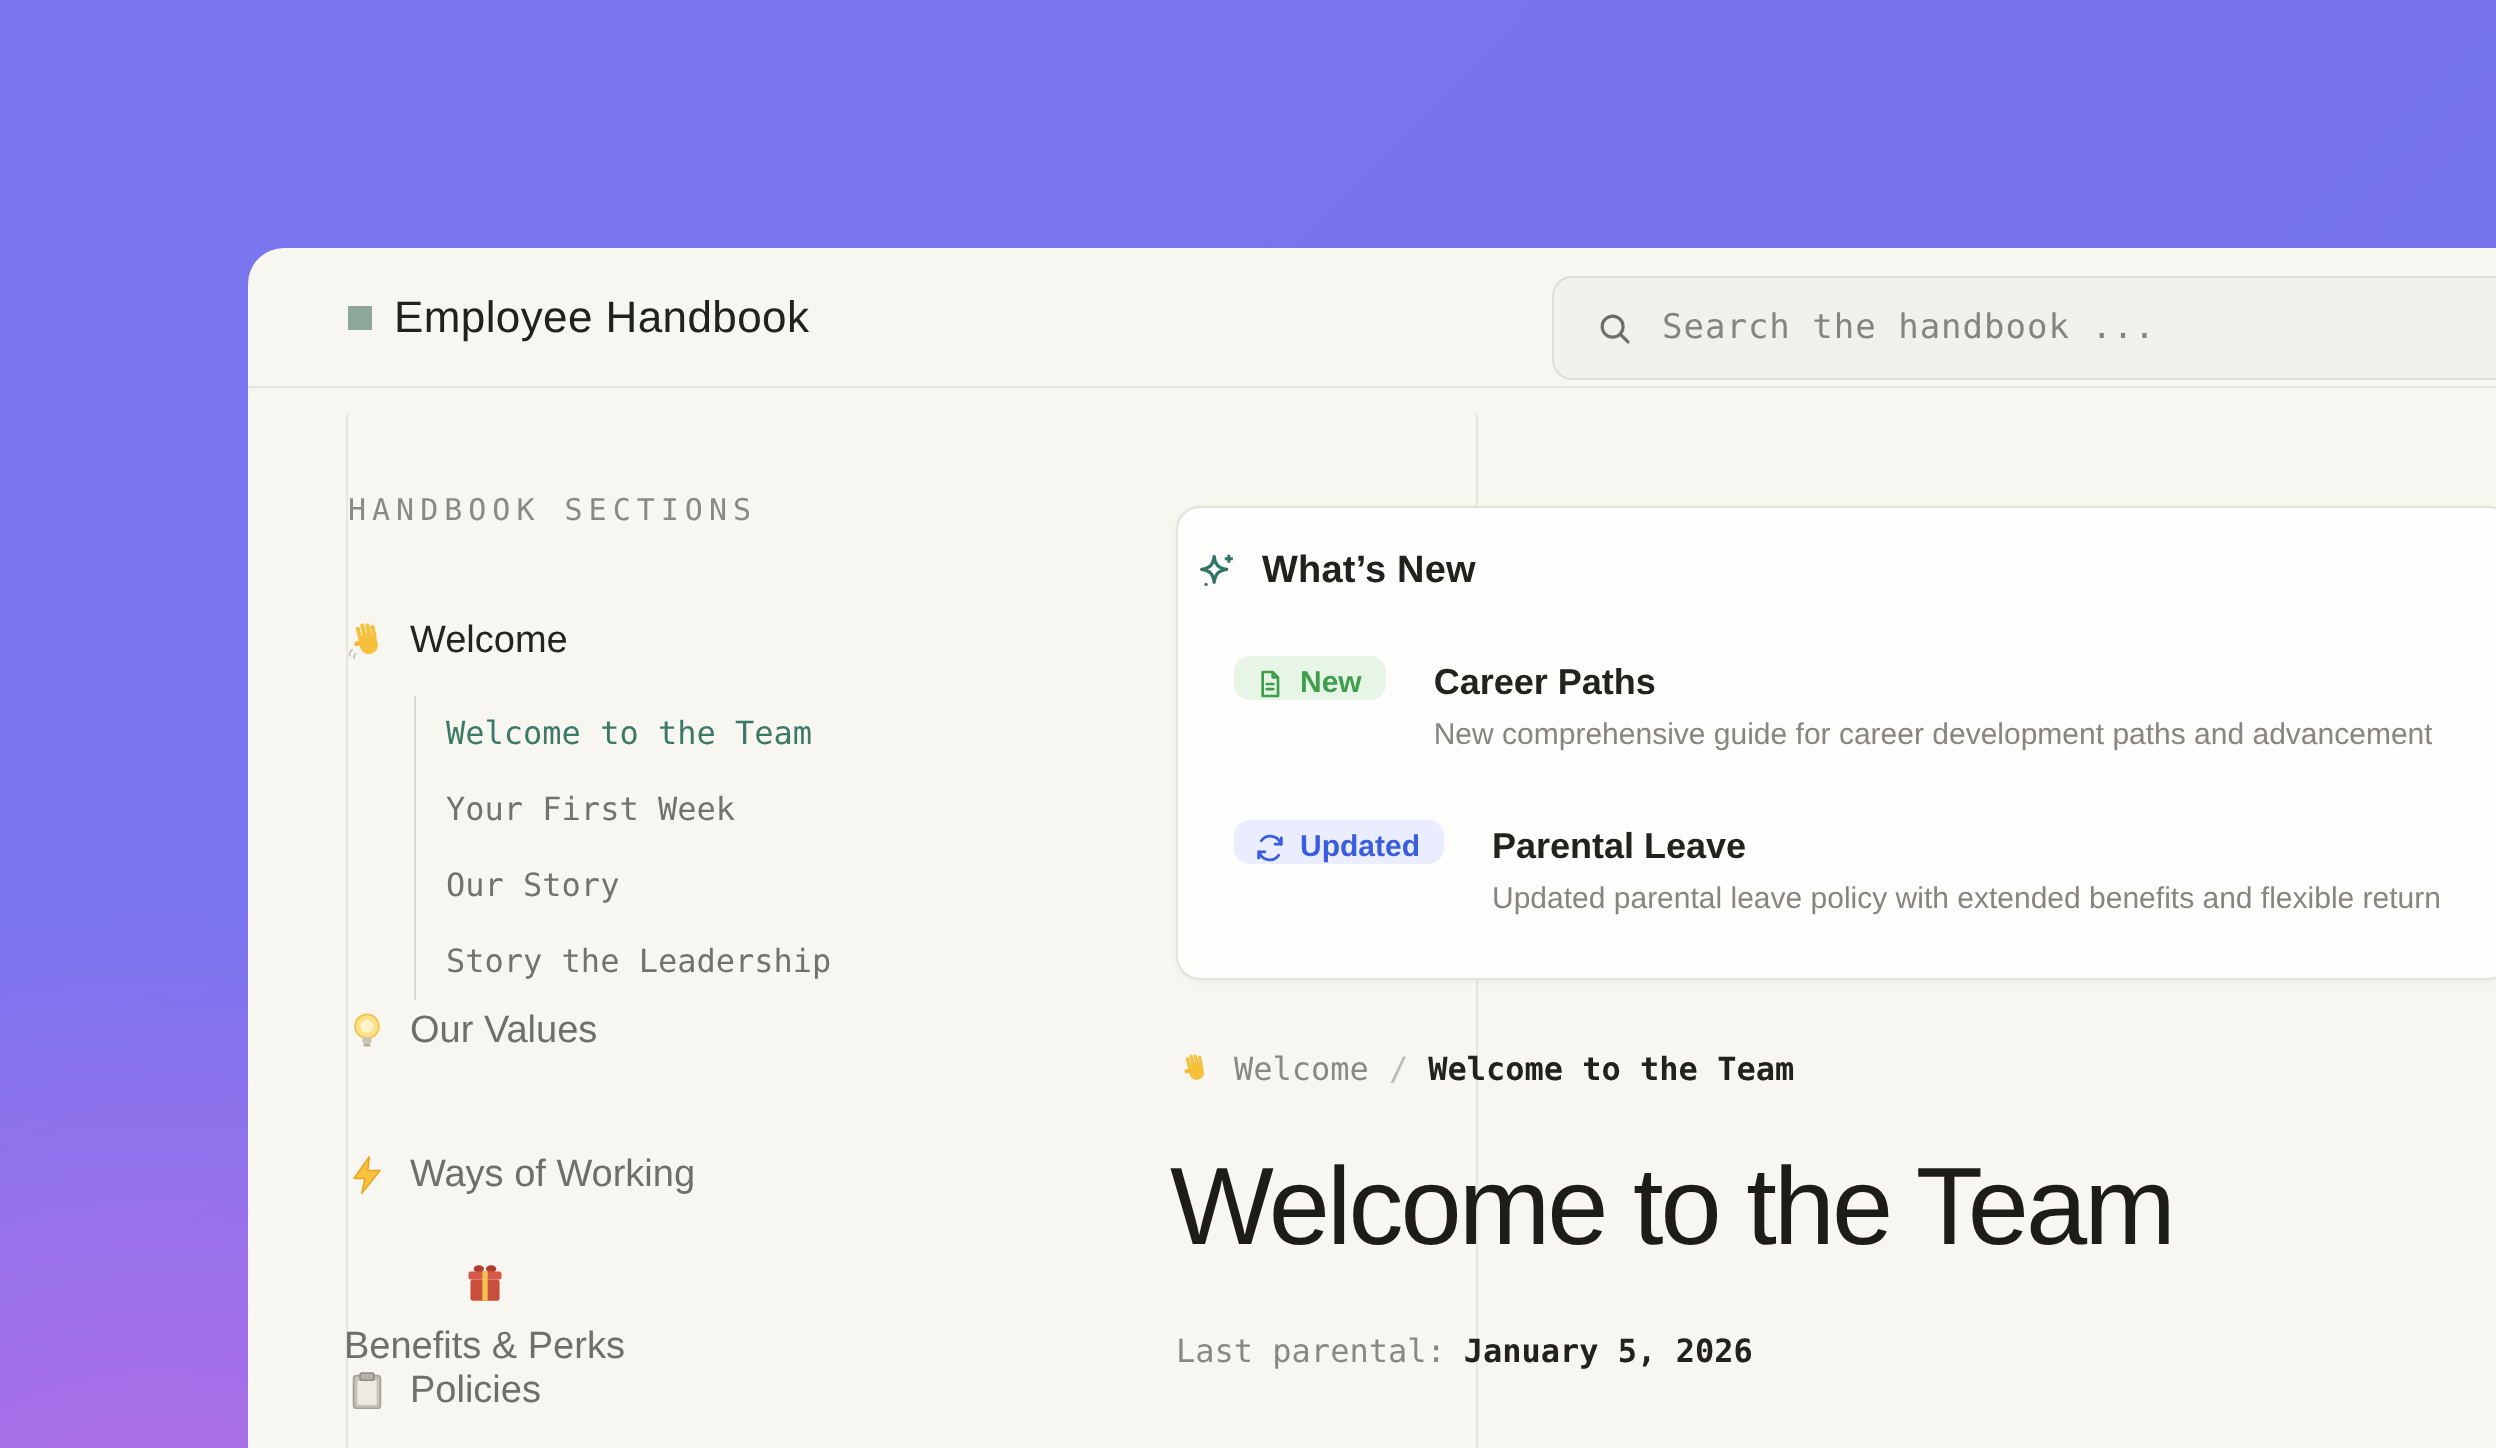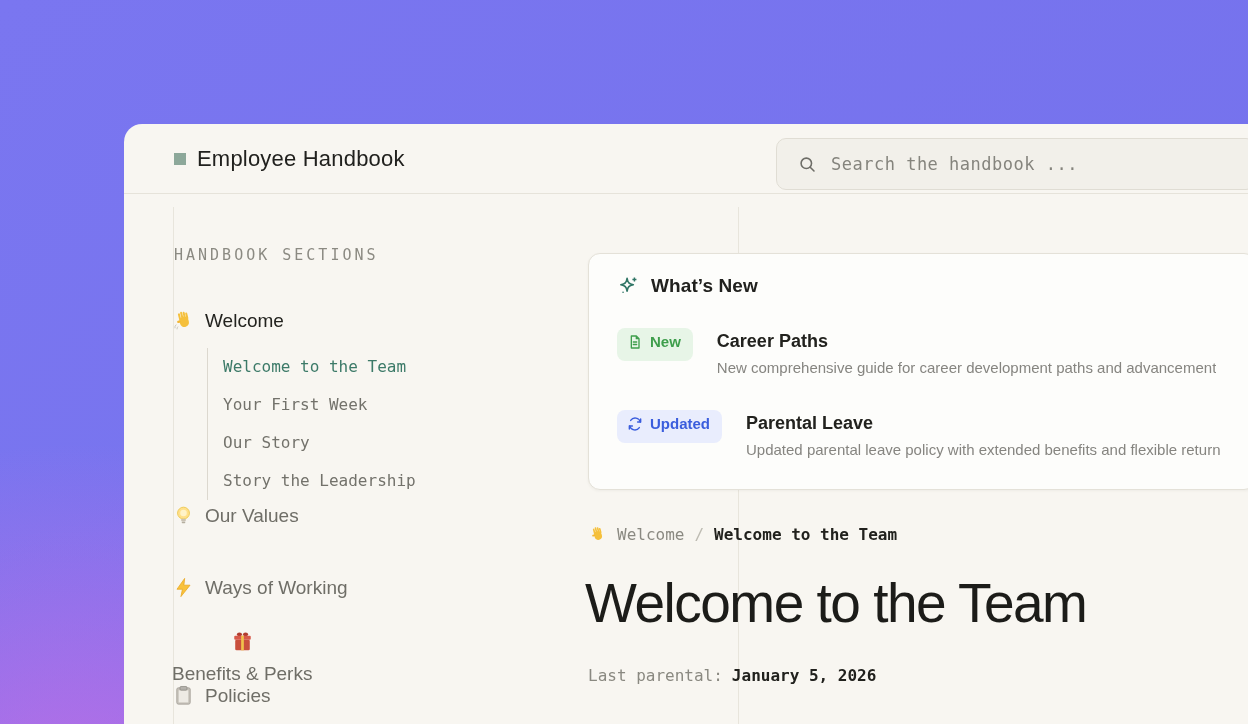--- a/index.html
+++ b/index.html
@@ -67,28 +67,28 @@
     font-family:"DejaVu Sans Mono","Liberation Mono",monospace;
     font-size:16px; color:#73726b; cursor:pointer; white-space:nowrap;
   }
   .subnav .sub-item.active { color:#3c7a68; }
   
   .wn-card {
     position:absolute; left:464px; top:129px; right:-8px; height:237px;
     background:#fdfdfb; border:1px solid #e4e1d8; border-radius:12px;
     box-shadow:0 1px 3px rgba(60,55,40,.05); z-index:1;
   }
-  .wn-title { position:absolute; left:28px; top:21px; display:flex; align-items:flex-start; gap:12px; }
+  .wn-title { position:absolute; left:8px; top:21px; display:flex; align-items:flex-start; gap:12px; }
   .wn-title .txt { font-size:19px; font-weight:700; color:#21211e; letter-spacing:.1px; }
   .wn-row { position:absolute; left:28px; right:10px; display:flex; gap:24px; align-items:flex-start; }
   .wn-row.r1 { top:74px; }
   .wn-row.r2 { top:156px; }
   .badge {
     display:inline-flex; align-items:center; gap:7px;
-    padding:5px 12px 11px 10px; border-radius:8px;
+    padding:5px 12px 0 10px; border-radius:8px;
     font-size:15px; font-weight:600; white-space:nowrap;
   }
   .badge.new { background:#e7f5e7; color:#3e9e4c; }
   .badge.updated { background:#e9edfd; color:#3a5ddd; }
   .wn-texts { min-width:0; }
   .wn-item-title { font-size:18px; font-weight:600; color:#22221e; margin-top:3px; white-space:nowrap; }
   .wn-item-desc { font-size:15px; color:#868580; margin-top:7px; white-space:nowrap; overflow:hidden; }
   
   .crumbs {
     position:absolute; left:464px; top:401px;

